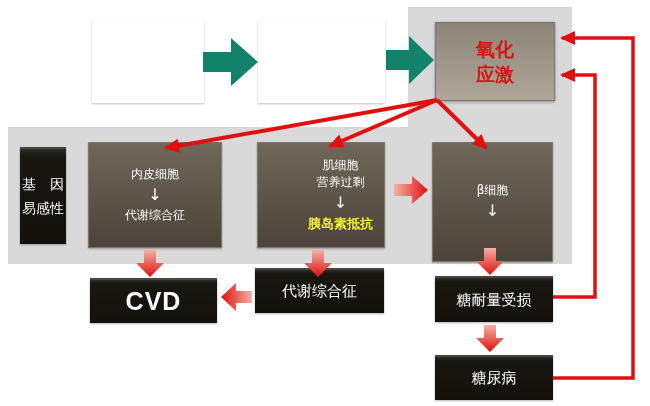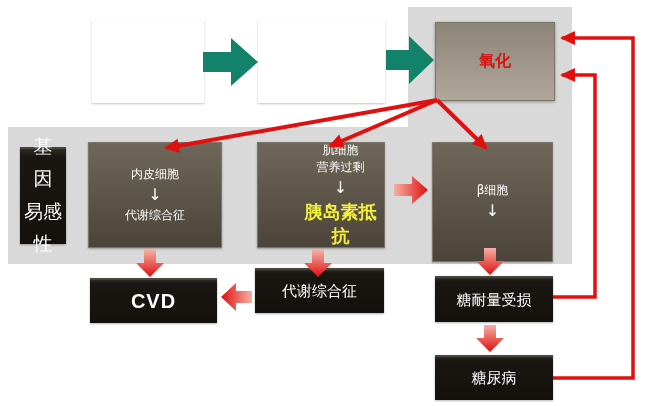--- a/index.html
+++ b/index.html
@@ -8,30 +8,30 @@
     font-family:"DejaVu Sans","Liberation Sans",sans-serif;
   }
   .panel{position:absolute;background:#d9d9d9;}
   .box{position:absolute;display:flex;flex-direction:column;align-items:center;justify-content:center;
        text-align:center;box-sizing:border-box;}
   .teal{background:linear-gradient(135deg,#2a9c80 0%,#13ctrl 0%,#1b8f74 40%,#0c7056 100%);
         color:#fff;font-size:12px;box-shadow:0 1px 2px rgba(0,0,0,.25);}
   .taupe{background:linear-gradient(#6f6759,#4c443a);color:#fff;font-size:12px;
          border:1px solid #7d756a;box-shadow:0 1px 2px rgba(0,0,0,.3);}
   .oxbox{background:linear-gradient(#8d8478,#b0a79a);border:1px solid #7c7467;
-         color:#d81512;font-weight:bold;font-size:16px;line-height:1.3;
+         color:#d81512;font-weight:bold;font-size:19px;line-height:1.3;
          box-shadow:0 1px 3px rgba(0,0,0,.35);}
   .black{background:linear-gradient(#2e2a24 0%,#1a1713 8%,#14110d 100%);
          border-top:2px solid #4a453d;color:#fff;font-size:15px;box-shadow:0 1px 2px rgba(0,0,0,.3);}
-  .cvd-label{font-size:20px;font-weight:bold;letter-spacing:1px;font-family:"Liberation Sans",sans-serif;}
+  .cvd-label{font-size:25px;font-weight:bold;letter-spacing:1px;font-family:"Liberation Sans",sans-serif;}
   .tight{line-height:1.45;}
   .gap-top{margin-top:11px;}
   .white-arrow{font-size:16px;line-height:1;margin:4px 0;}
-  .yellow{color:#f3f03c;font-weight:bold;font-size:18px;}
-  .genetic{line-height:1.7;font-size:19px;font-family:Liberation Mono, monospace;}
+  .yellow{color:#f3f03c;font-weight:bold;font-size:13px;}
+  .genetic{line-height:1.7;font-size:14px;}
   svg.overlay{position:absolute;left:0;top:0;pointer-events:none;}
 </style>
 </head>
 <body>
 
 <div id="canvas">
 
   <div class="panel" style="left:408px;top:7px;width:164px;height:125px;"></div>
   <div class="panel" style="left:8px;top:127px;width:564px;height:137px;"></div>
 
@@ -41,20 +41,21 @@
   </div>
 
   <div class="box teal" style="left:258px;top:20px;width:127px;height:83px;">
     <span class="tight">葡萄糖↑</span>
     <span class="tight">FFA↑</span>
     <span class="gap-top">细胞超负荷</span>
   </div>
 
   <div class="box oxbox" style="left:435px;top:22px;width:120px;height:79px;">
     <span>氧化</span>
+    <span>应激</span>
   </div>
 
   <div class="box black genetic" style="left:20px;top:147px;width:46px;height:97px;">
     <span>基　因</span>
     <span>易感性</span>
   </div>
 
   <div class="box taupe" style="left:88px;top:142px;width:134px;height:106px;">
     <span>内皮细胞</span>
     <span class="white-arrow">↓</span>

